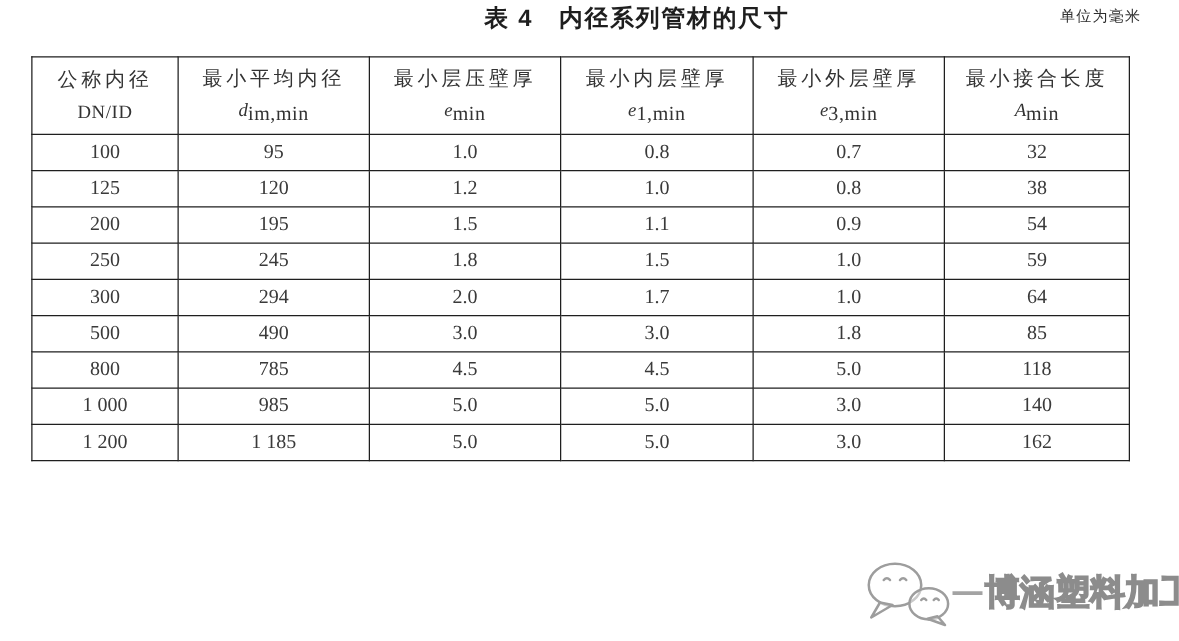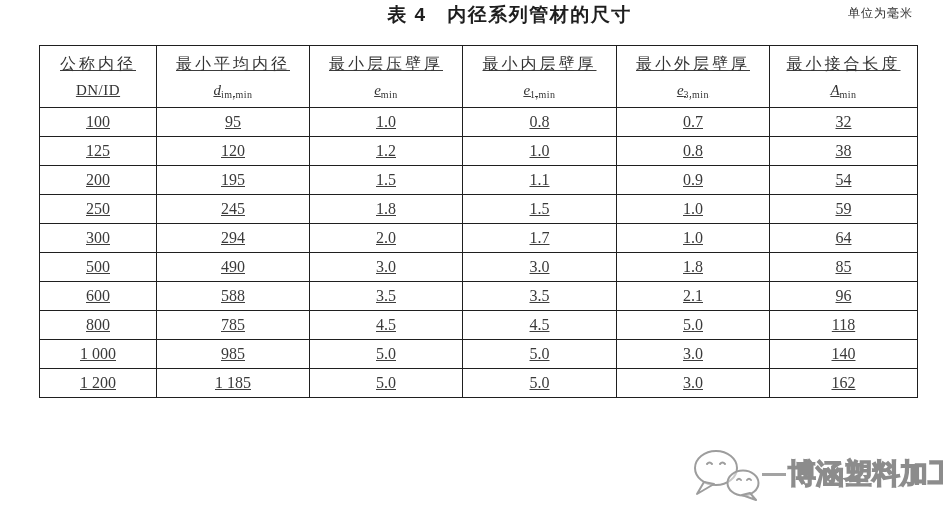--- a/index.html
+++ b/index.html
@@ -30,25 +30,24 @@
   }
   .unit-note {
     position: absolute; right: 30px; top: 5px;
     font-size: 12px;
     letter-spacing: 1px;
     color: #2e2e2e;
   }
 
   
   table.dim-table {
-    position: absolute; top: 45px; left: 39px;
+    position: absolute; top: 45px; left: 25px;
     width: 878px;
     border-collapse: collapse;
     table-layout: fixed;
-    text-decoration: underline;
   }
   .dim-table th, .dim-table td {
     border: 1px solid #1f1f1f;
     text-align: center;
     vertical-align: middle;
     padding: 0;
   }
   .dim-table thead th {
     height: 62px;
     font-weight: normal;
@@ -60,21 +59,21 @@
     margin-bottom: 7px;
     white-space: nowrap;
   }
   .h-symbol {
     font-size: 15px;
     letter-spacing: 0;
   }
   .h-symbol .sym-base { font-style: italic; }
   .h-symbol.plain .sym-base { font-style: normal; letter-spacing: 0.5px; }
   .h-symbol sub {
-    font-size: 10px;
+    font-size: 16px;
     font-style: normal;
     letter-spacing: 0.5px;
     vertical-align: -3px;
   }
   .dim-table tbody td {
     height: 29px;
     font-size: 16px;
     color: #3a3a3a;
   }
 
@@ -196,28 +195,20 @@
         <td>1.0</td>
         <td>64</td>
       </tr>
       <tr>
         <td>500</td>
         <td>490</td>
         <td>3.0</td>
         <td>3.0</td>
         <td>1.8</td>
         <td>85</td>
-      </tr>
-      <tr>
-        <td>600</td>
-        <td>588</td>
-        <td>3.5</td>
-        <td>3.5</td>
-        <td>2.1</td>
-        <td>96</td>
       </tr>
       <tr>
         <td>800</td>
         <td>785</td>
         <td>4.5</td>
         <td>4.5</td>
         <td>5.0</td>
         <td>118</td>
       </tr>
       <tr>

